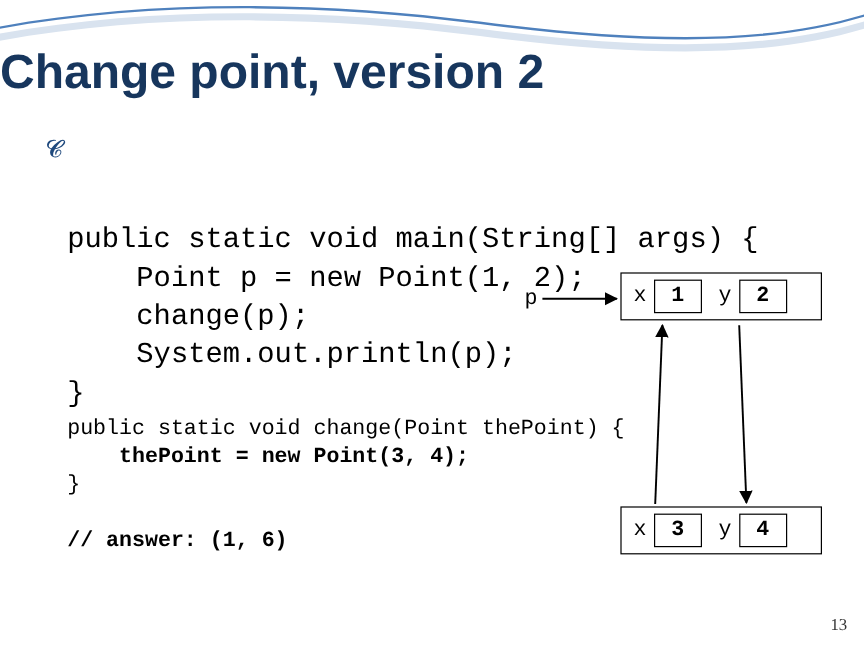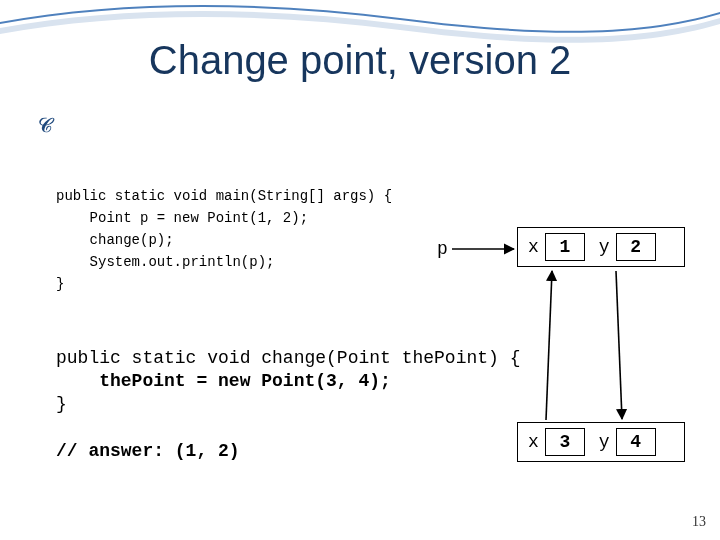--- a/index.html
+++ b/index.html
@@ -1,24 +1,24 @@
 <!DOCTYPE html>
 <html><head>
 <meta charset="utf-8">
 <style>
   * { margin: 0; padding: 0; box-sizing: border-box; }
   html, body { width: 720px; height: 540px; overflow: hidden; font-family: "Segoe UI", Tahoma, Verdana, sans-serif; background: #fff; }
   .slide { position: relative; width: 720px; height: 540px; }
   .wave { position: absolute; top: 0; left: 0; width: 720px; height: 56px; }
-  .title { position: absolute; top: 38px; left: 0; width: 100%; text-align: center; font-size: 40px; font-weight: 400; color: #17365d; }
+  .title { position: absolute; top: 38px; left: 0; width: 100%; text-align: left; font-size: 40px; font-weight: 700; color: #17365d; }
   .bullet-row { position: absolute; top: 112px; left: 38px; right: 38px; display: flex; align-items: flex-start; }
   .bullet-icon { color: #1f497d; font-size: 20px; margin-right: 6px; line-height: 26px; }
   .question { font-size: 20px; color: #000; font-family: Tahoma, sans-serif; line-height: 27px; }
   .question code { font-family: "Courier New", monospace; font-size: 20px; }
-  .code-main { position: absolute; top: 185px; left: 56px; font-family: "Courier New", monospace; font-size: 14px; line-height: 22px; white-space: pre; color: #000; }
+  .code-main { position: absolute; top: 185px; left: 56px; font-family: "Courier New", monospace; font-size: 24px; line-height: 32px; white-space: pre; color: #000; }
   .code-change { position: absolute; top: 324px; left: 56px; font-family: "Courier New", monospace; font-size: 18px; line-height: 23px; white-space: pre; color: #000; }
   .code-change b { font-weight: bold; }
   .code-answer { position: absolute; top: 440px; left: 56px; font-family: "Courier New", monospace; font-size: 18px; line-height: 23px; white-space: pre; color: #000; }
   .code-answer b { font-weight: bold; }
   .p-label { position: absolute; top: 239px; left: 437px; font-family: "Courier New", monospace; font-size: 18px; }
   .point-box { position: absolute; border: 1.5px solid #000; background: #fff; display: flex; align-items: center; }
   .field-label { font-family: "Courier New", monospace; font-size: 18px; padding: 0 6px 0 10px; }
   .val-box { border: 1.5px solid #000; width: 40px; height: 28px; display: flex; align-items: center; justify-content: center; font-family: "Courier New", monospace; font-size: 18px; font-weight: bold; margin-right: 4px; }
   .point1 { top: 227px; left: 517px; width: 168px; height: 40px; }
   .point2 { top: 422px; left: 517px; width: 168px; height: 40px; }
@@ -45,21 +45,21 @@
     change(p);
     System.out.println(p);
 }</pre>
 
 <div class="code-change">
 <span>public static void change(Point thePoint) {</span>
 <b>    thePoint = new Point(3, 4);</b>
 <span>}</span>
 </div>
 
-<div class="code-answer"><b>// answer: (1, 2)</b></div>
+<div class="code-answer"><b>// answer: (1, 6)</b></div>
 
 <span class="p-label">p</span>
 
 <div class="point-box point1">
   <span class="field-label">x</span>
   <span class="val-box">1</span>
   <span class="field-label">y</span>
   <span class="val-box">2</span>
 </div>
 

